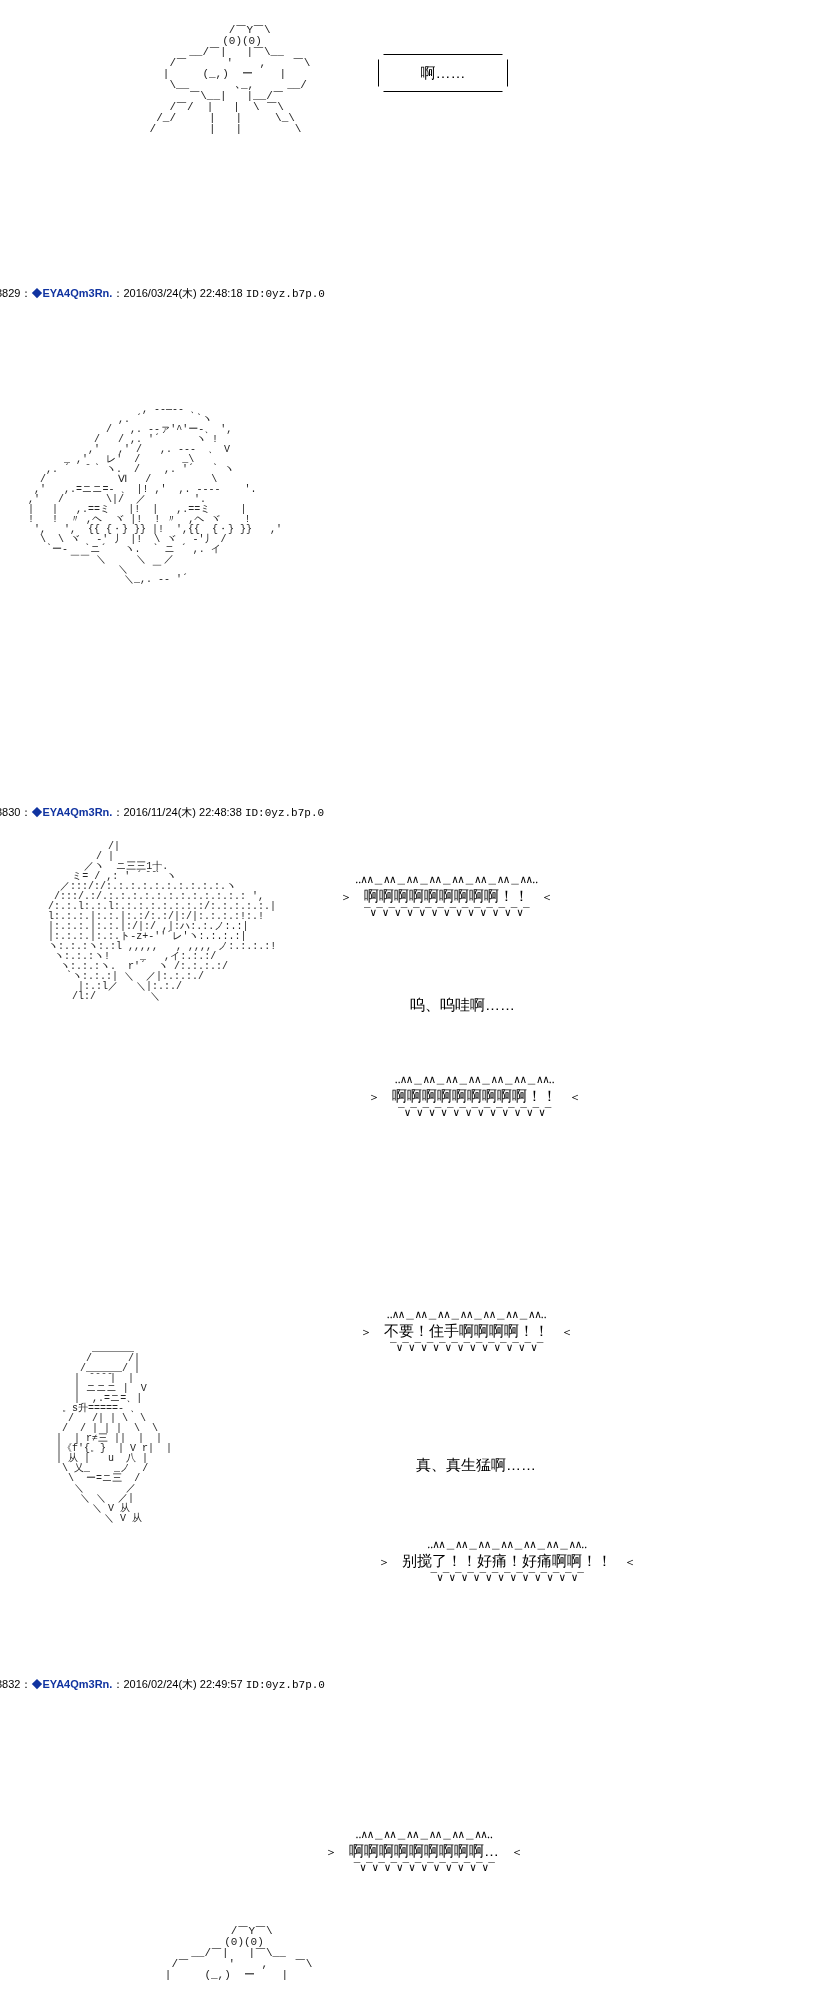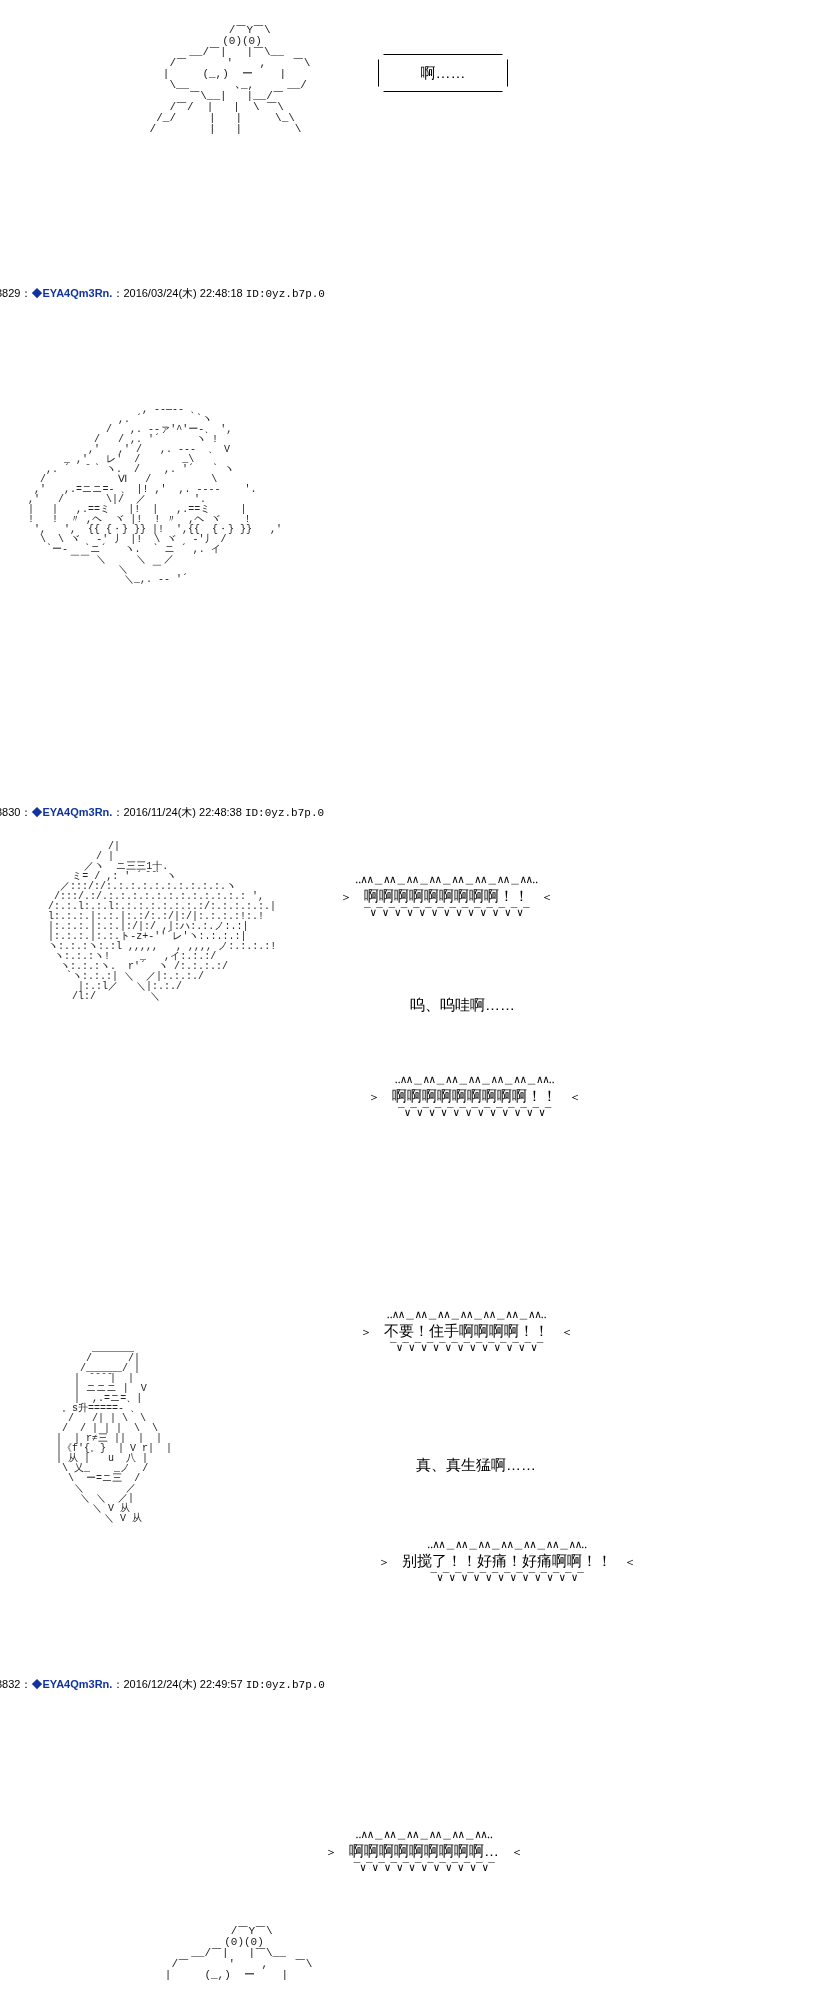--- a/index.html
+++ b/index.html
@@ -209,21 +209,21 @@
 
   <div class="shout" style="left:378px; top:1540px;">
     <span class="edge">‥∧∧＿∧∧＿∧∧＿∧∧＿∧∧＿∧∧＿∧∧‥</span>
     <span class="body">
       <span class="lt">＞　</span><span>别搅了！！好痛！好痛啊啊！！</span><span class="lt">　＜</span>
     </span>
     <span class="edge">‾∨‾∨‾∨‾∨‾∨‾∨‾∨‾∨‾∨‾∨‾∨‾∨‾</span>
   </div>
 
   <div class="post-head" style="position:absolute; left:-4px; top:1677px;">
-    <span class="num">3832</span><span class="sep">：</span><span class="diamond">◆</span><span class="name">EYA4Qm3Rn.</span><span class="sep">：</span><span class="date">2016/12/24(木) 22:49:57</span>&nbsp;<span class="id">ID:0yz.b7p.0</span>
+    <span class="num">3832</span><span class="sep">：</span><span class="diamond">◆</span><span class="name">EYA4Qm3Rn.</span><span class="sep">：</span><span class="date">2016/02/24(木) 22:49:57</span>&nbsp;<span class="id">ID:0yz.b7p.0</span>
   </div>
 
   <div class="shout" style="left:325px; top:1830px;">
     <span class="edge">‥∧∧＿∧∧＿∧∧＿∧∧＿∧∧＿∧∧‥</span>
     <span class="body">
       <span class="lt">＞　</span><span>啊啊啊啊啊啊啊啊啊…</span><span class="lt">　＜</span>
     </span>
     <span class="edge">‾∨‾∨‾∨‾∨‾∨‾∨‾∨‾∨‾∨‾∨‾∨‾</span>
   </div>
 

